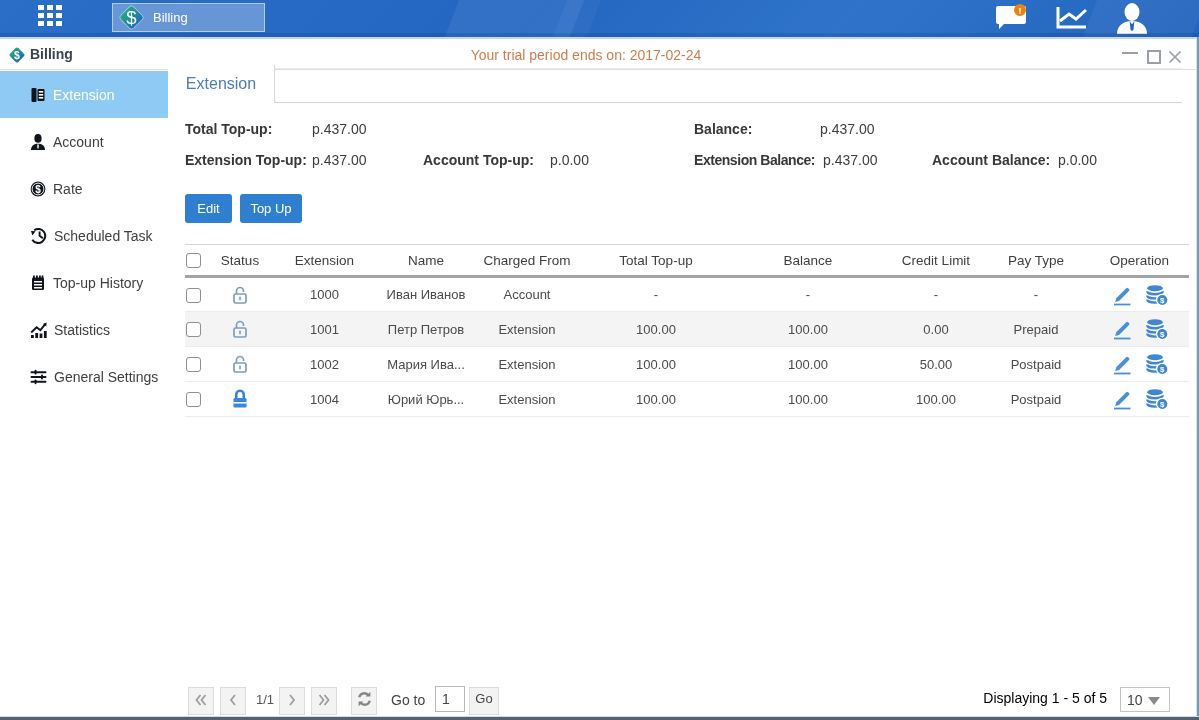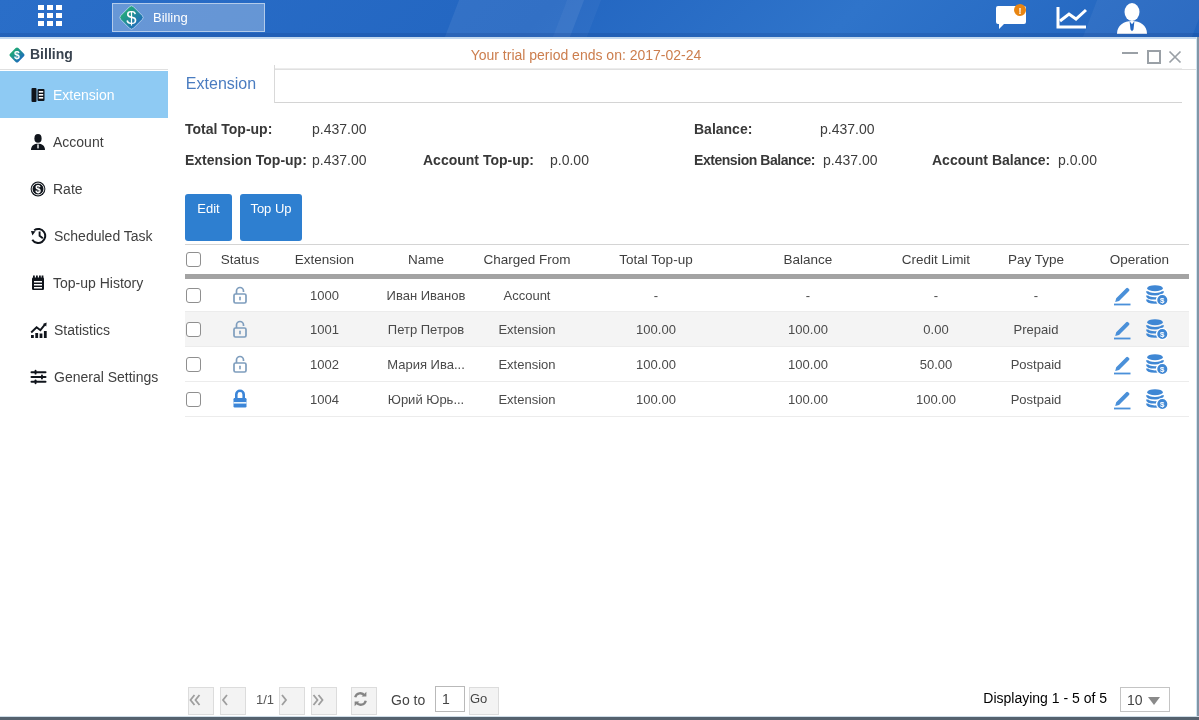--- a/index.html
+++ b/index.html
@@ -28,30 +28,30 @@
 .sitem.sel { background:#8ecaf3; color:#fff; }
 
 .tabbar { position:absolute; left:168px; top:65px; width:1028px; height:38px; }
 .tabbar .rest { position:absolute; left:107px; top:3px; right:14px; height:35px; border-bottom:1px solid #d4d4d4; border-top:1px solid #ececec; }
 .tab { position:absolute; left:0; top:0; width:107px; height:38px; background:#fff; border-right:1px solid #d9d9d9;
   color:#4a7cc0; font-size:16px; text-align:center; line-height:38px; }
 
 .sum { position:absolute; font-size:14px; color:#3d3d3d; }
 .sum b { color:#383838; }
 
-.btn { position:absolute; background:#2e7fd0; color:#fff; font-size:13px; text-align:center; line-height:29px; height:47px; border-radius:3px; }
+.btn { position:absolute; background:#2e7fd0; color:#fff; font-size:13px; text-align:center; line-height:29px; height:29px; border-radius:3px; }
 
 table.grid { position:absolute; left:185px; top:244px; width:1004px; border-collapse:collapse; table-layout:fixed; font-size:13px; color:#4a4a4a; }
 table.grid th { height:32px; font-weight:normal; font-size:13.5px; color:#3f3f3f;
-  border-top:1px solid #d4d4d4; border-bottom:5px solid #a3a3a3; }
+  border-top:1px solid #d4d4d4; border-bottom:3px solid #a3a3a3; }
 table.grid td { height:35px; text-align:center; border-bottom:1px solid #ececec; }
 table.grid tr.alt td { background:#f4f4f4; }
 table.grid td:last-child, table.grid th:last-child { padding-left:6px; }
 .cb { display:inline-block; width:15px; height:15px; border:1px solid #8f8f8f; border-radius:3px; background:#fff; vertical-align:middle; margin-left:1px; }
-.pbtn { position:absolute; width:26px; height:28px; background:#f3f3f3; border:1px solid #dcdcdc; color:#a8a8a8; line-height:21px; font-size:17px; }
+.pbtn { position:absolute; width:26px; height:28px; background:#f3f3f3; border:1px solid #dcdcdc; color:#a8a8a8; text-align:center; line-height:21px; font-size:17px; }
 .pgright { position:absolute; top:690px; right:85px; font-size:14px; color:#000000; }
 .ddl { position:absolute; right:29px; top:687px; width:50px; height:25px; border:1px solid #c4c4c4; background:#fff; font-size:14px; color:#444; }
 </style>
 </head>
 <body>
 <svg width="0" height="0" style="position:absolute">
   <defs>
     <symbol id="lkopen" viewBox="0 0 20 20">
       <rect x="4" y="9" width="12" height="9" rx="1.5" fill="none" stroke="#7e9dbd" stroke-width="1.7"></rect>
       <path d="M6.5 9 v-3 a3.5 3.5 0 0 1 7 0 v1" fill="none" stroke="#7e9dbd" stroke-width="1.7"></path>

